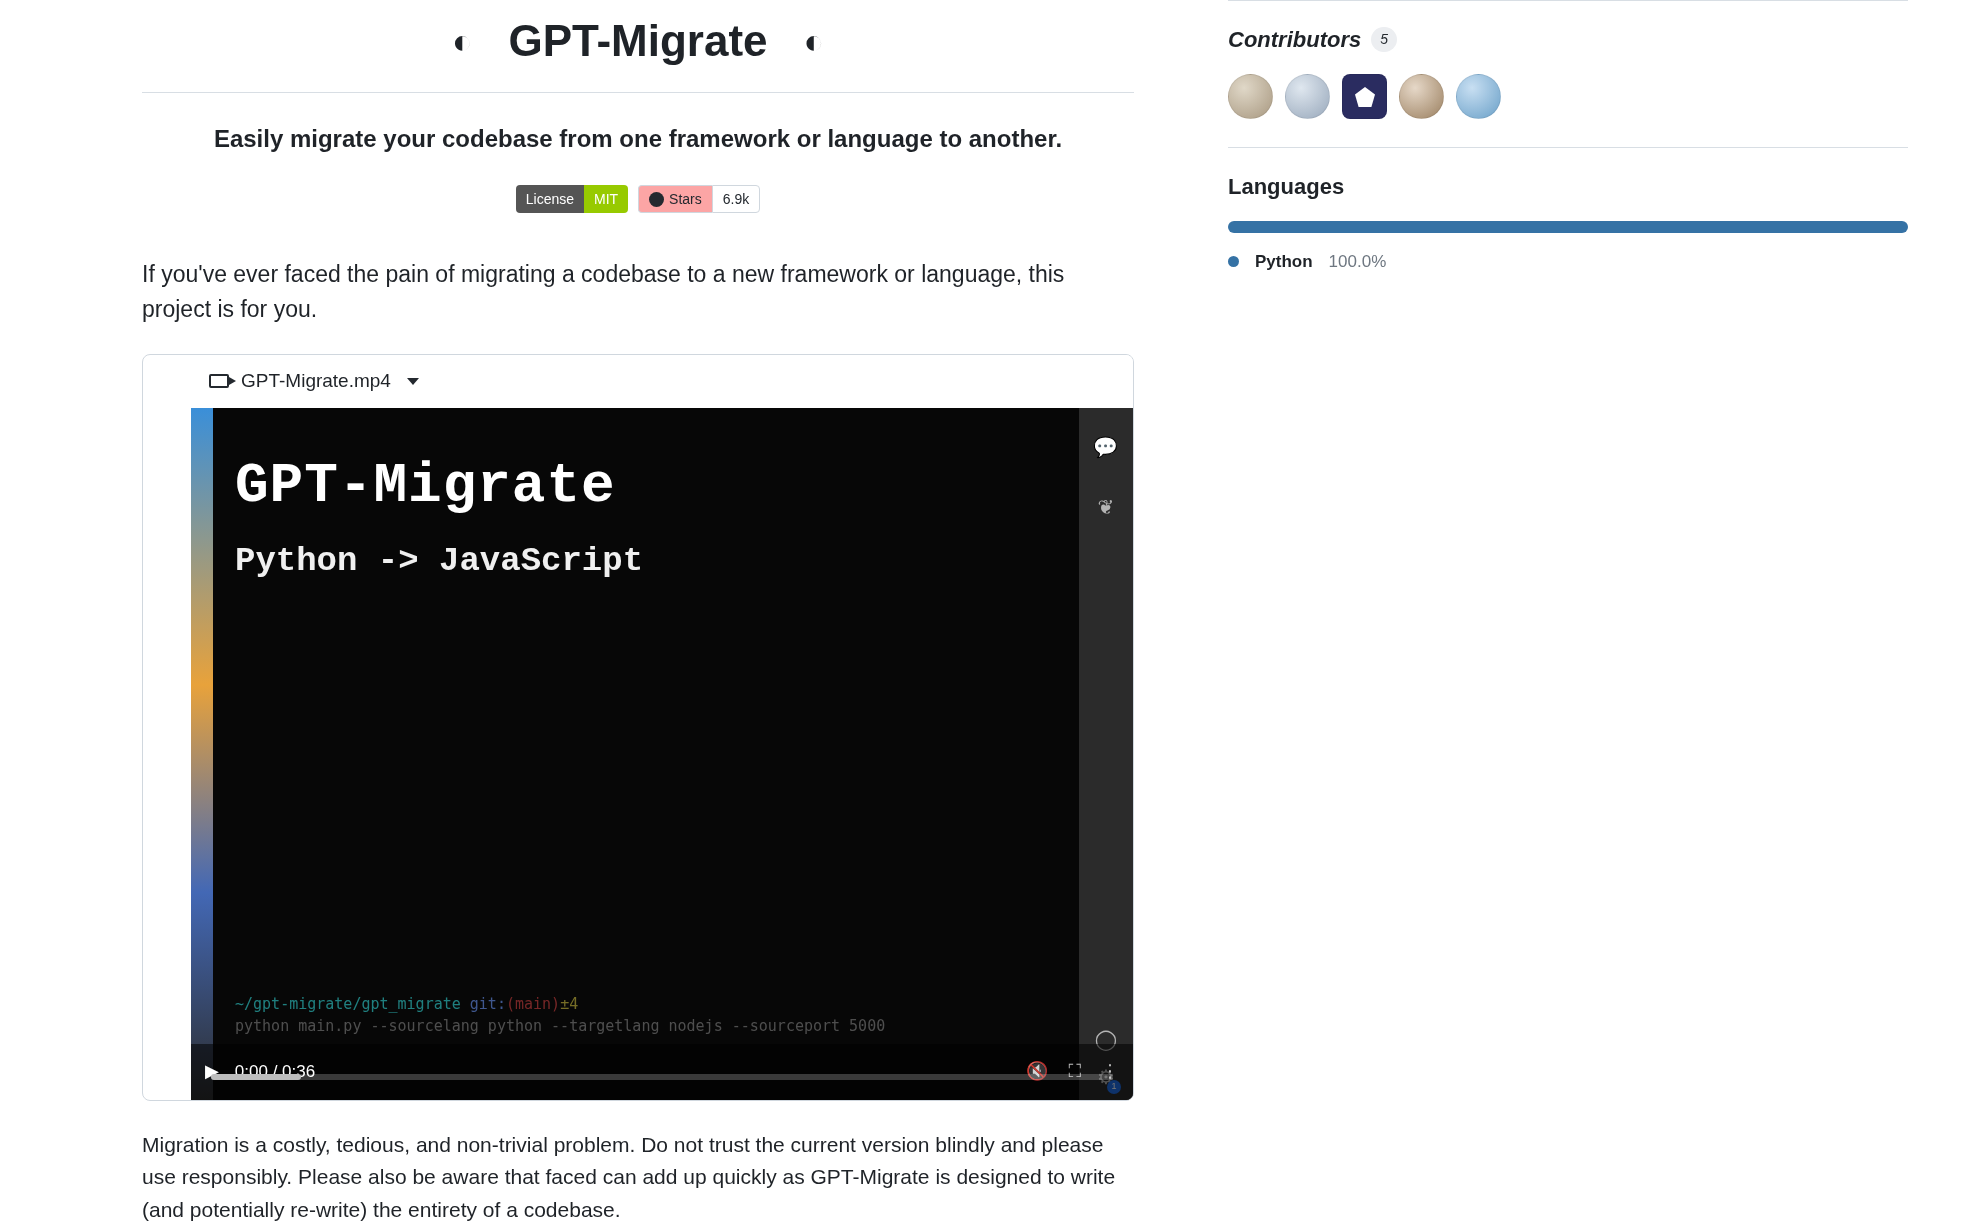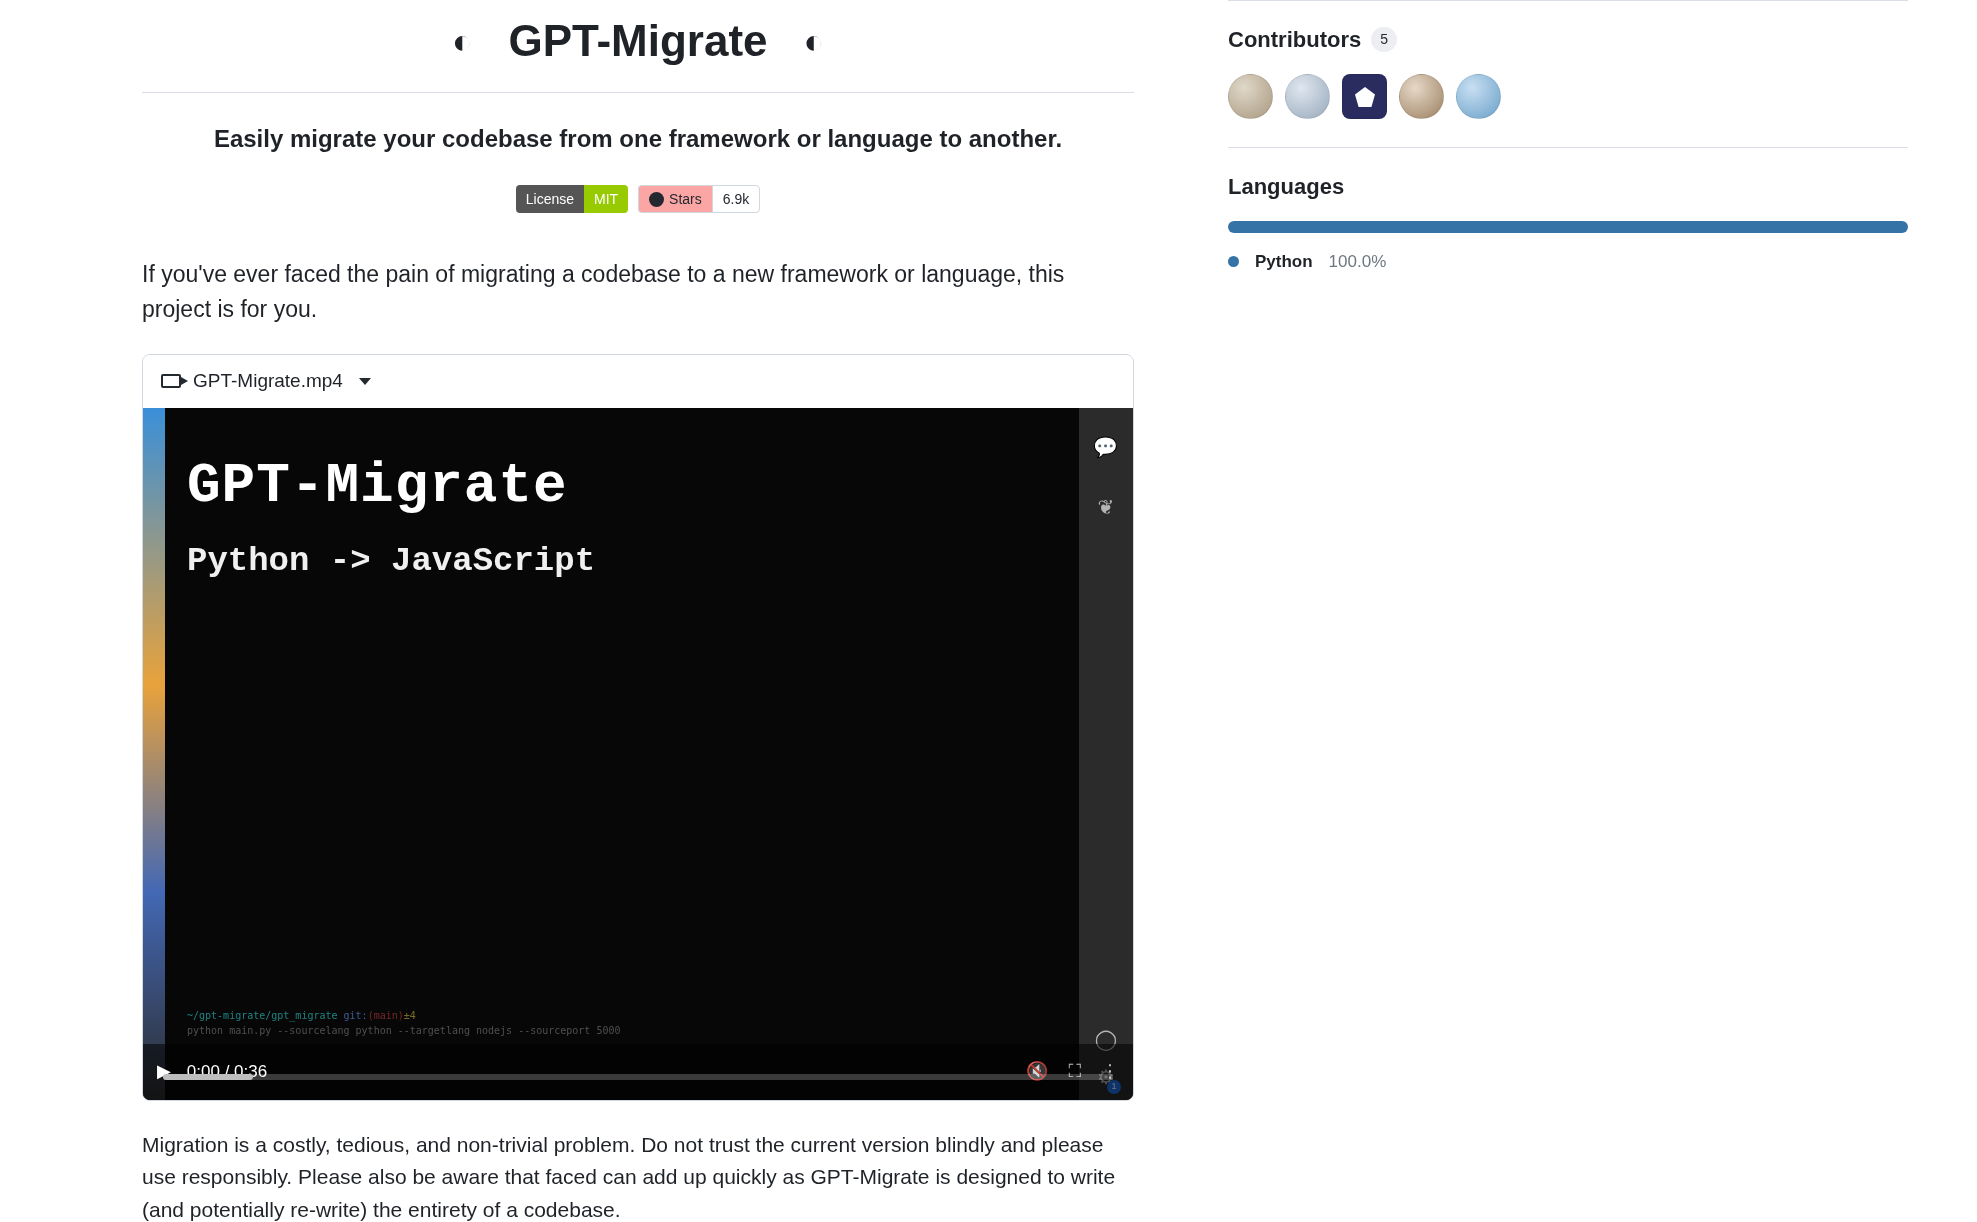--- a/index.html
+++ b/index.html
@@ -92,20 +92,21 @@
   }
   .intro-p {
     font-size: 23px;
     margin: 0 34px 28px 34px;
   }
   .video-card {
     border: 1px solid #d0d7de;
     border-radius: 8px;
     overflow: hidden;
     margin: 0 34px 28px 34px;
+    padding-left: 48px;
   }
   .video-header {
     display: flex;
     align-items: center;
     gap: 12px;
     padding: 12px 18px;
     background: #fff;
     font-size: 19px;
     color: #1f2328;
   }
@@ -130,21 +131,21 @@
     padding: 36px 0 0 22px;
     font-family: "SFMono-Regular", Consolas, "Liberation Mono", Menlo, monospace;
   }
   .video-text h2 { color: #fff; font-size: 56px; font-weight: 700; letter-spacing: 1px; }
   .video-text h3 { color: #f0f0f0; font-size: 34px; font-weight: 700; margin-top: 8px; }
   .video-term {
     position: absolute;
     bottom: 62px;
     left: 22px;
     font-family: "SFMono-Regular", Consolas, monospace;
-    font-size: 10px;
+    font-size: 15px;
     color: #ddd;
     opacity: 0.55;
   }
   .video-term .pth { color: #34e2e2; }
   .video-term .git { color: #6e9aff; }
   .video-term .main { color: #d04040; }
   .video-term .chg { color: #d0c040; }
   .video-term .cmd { color: #888; }
   .video-right-rail {
     width: 54px;
@@ -212,21 +213,21 @@
     font-size: 21px;
     margin: 12px 34px 28px 34px;
     line-height: 1.55;
   }
 
   
   .side-section {
     border-top: 1px solid #d8dee4;
     padding: 22px 0 28px 0;
   }
-  .side-section.first { border-top: 1px solid #d8dee4; }
+  .side-section.first { border-top: 1px solid #d8dee4; font-style: italic; }
   .side-h {
     font-size: 22px;
     font-weight: 600;
     display: flex;
     align-items: center;
     gap: 10px;
     margin-bottom: 18px;
   }
   .count-pill {
     background: #eceef1;

